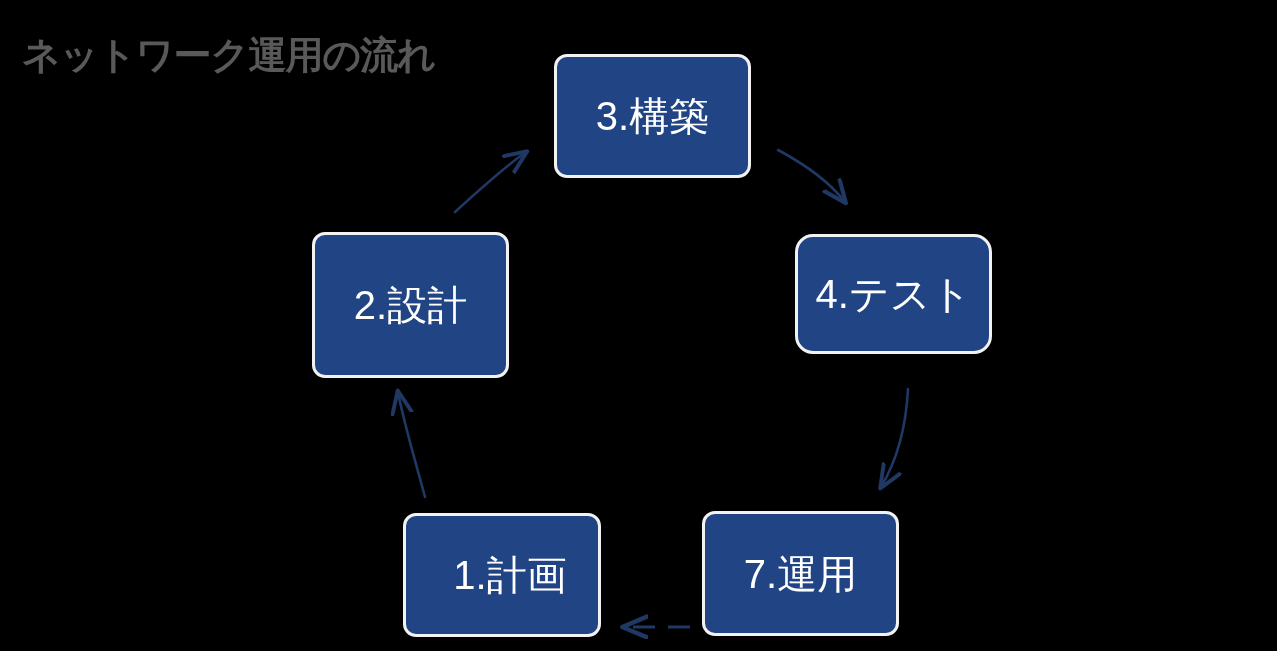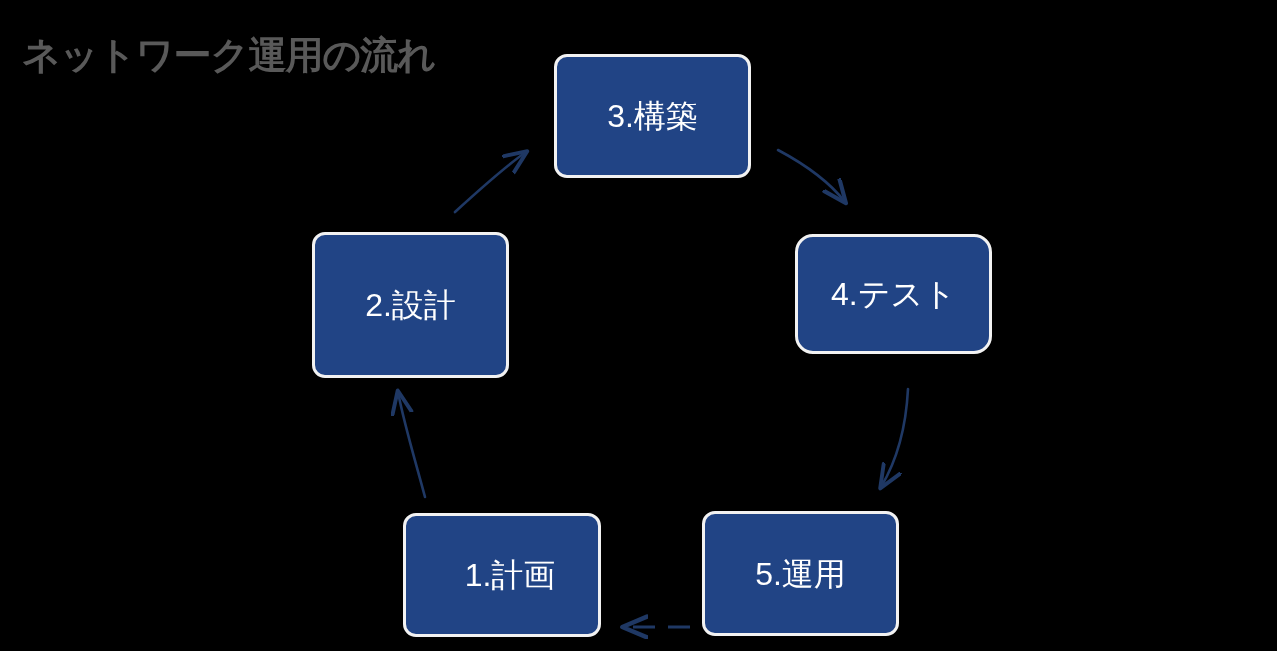--- a/index.html
+++ b/index.html
@@ -39,21 +39,21 @@
     box-sizing: border-box;
     background: #214485;
     border: 3px solid #f2f2f2;
     border-radius: 13px;
     display: flex;
     align-items: center;
     justify-content: center;
   }
   .node-label {
     color: #ffffff;
-    font-size: 32px;
+    font-size: 40px;
     font-weight: 400;
     line-height: 1;
     white-space: nowrap;
     letter-spacing: 0px;
   }
 
   .node-plan      { left: 403px; top: 513px; width: 198px; height: 124px; padding-left: 16px; }
   .node-design    { left: 312px; top: 232px; width: 197px; height: 146px; }
   .node-build     { left: 554px; top: 54px;  width: 197px; height: 124px; }
   .node-test      { left: 795px; top: 234px; width: 197px; height: 120px; border-radius: 18px; }
@@ -117,16 +117,16 @@
 
   <div class="node node-test">
     <span class="node-label">4.テスト</span>
   </div>
 
   <div class="node node-plan">
     <span class="node-label">1.計画</span>
   </div>
 
   <div class="node node-operate">
-    <span class="node-label">5.運用</span>
+    <span class="node-label">7.運用</span>
   </div>
 
 </div>
 
 </body></html>

